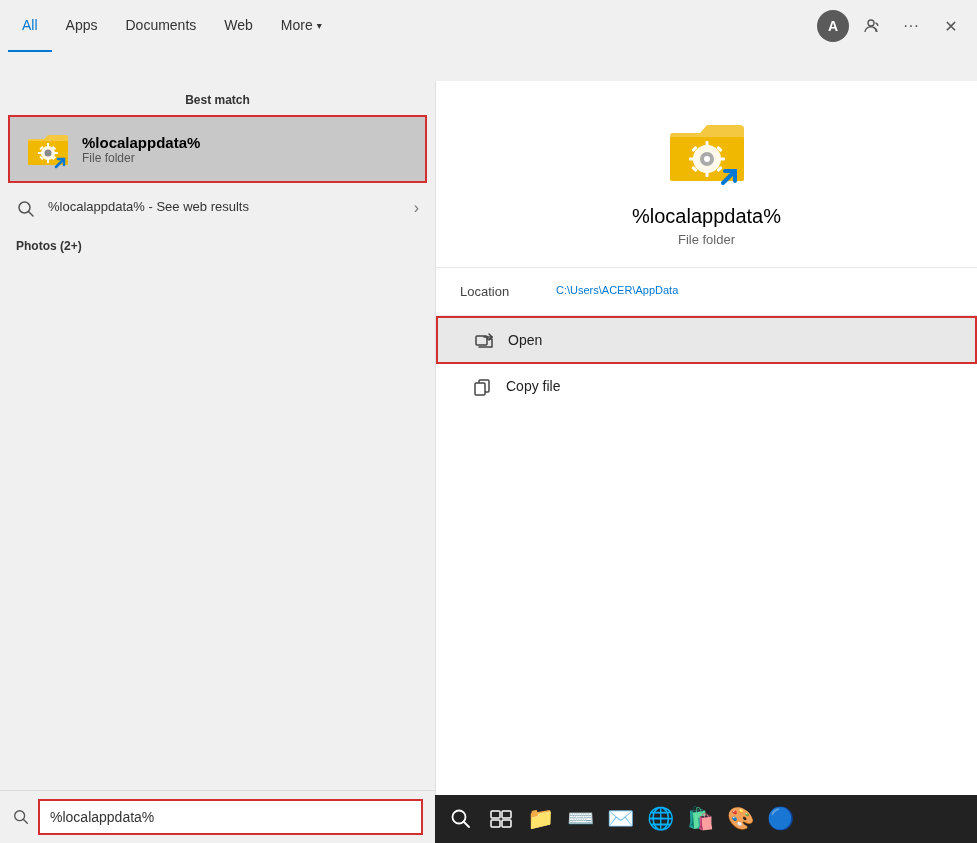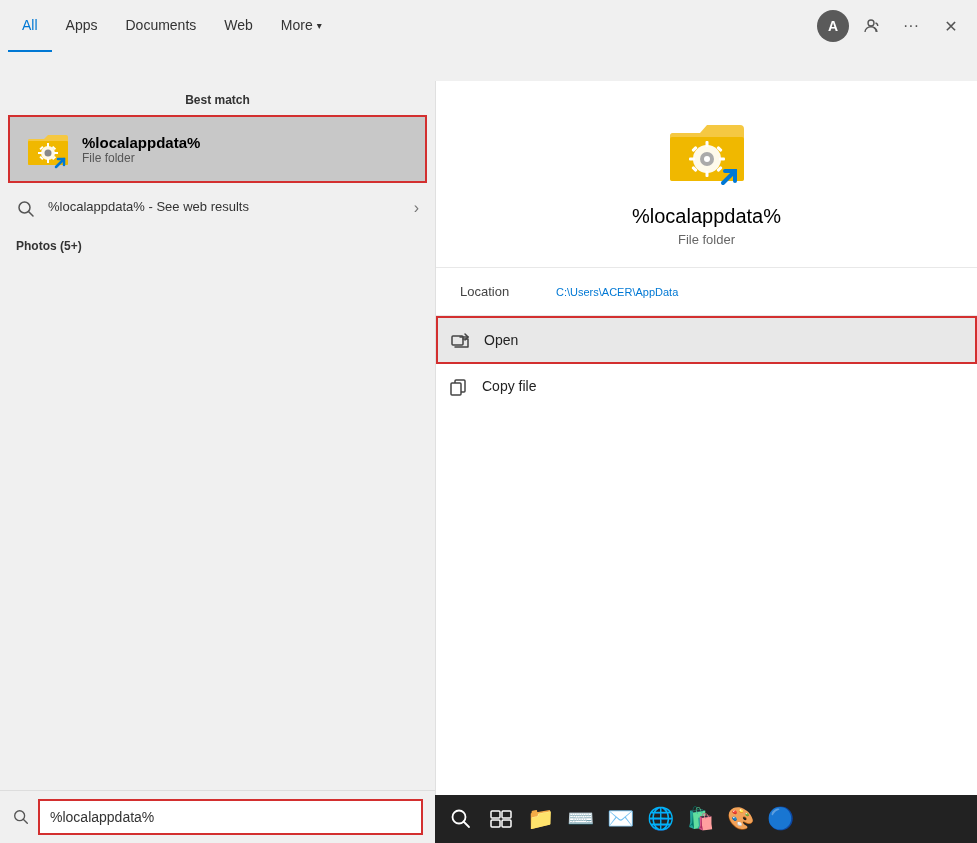--- a/index.html
+++ b/index.html
@@ -255,21 +255,21 @@
 
     .detail-type {
       font-size: 13px;
       color: #666;
     }
 
     .detail-info {
       padding: 16px 24px;
       border-bottom: 1px solid #e8e8e8;
       display: flex;
-      align-items: center;
+      align-items: flex-start;
       gap: 16px;
     }
 
     .detail-info-label {
       font-size: 13px;
       color: #444;
       width: 80px;
       flex-shrink: 0;
     }
 
@@ -282,21 +282,21 @@
 
     
     .action-list {
       display: flex;
       flex-direction: column;
     }
 
     .action-item {
       display: flex;
       align-items: center;
-      padding: 12px 12px;
+      padding: 12px 36px;
       cursor: pointer;
       gap: 14px;
       background: transparent;
     }
 
     .action-item.highlighted {
       background: #e8e8e8;
       border: 2px solid #d32f2f;
     }
 
@@ -430,21 +430,21 @@
             <line x1="12.5" y1="12.5" x2="17" y2="17" stroke="#555" stroke-width="1.5" stroke-linecap="round"></line>
           </svg>
           <span class="web-search-text">
             <span>%localappdata%</span>&nbsp;<span>- See web results</span>
           </span>
           <span class="chevron-right">›</span>
         </div>
       </div>
 
       <div class="photos-section">
-        <div class="photos-label">Photos (5+)</div>
+        <div class="photos-label">Photos (2+)</div>
       </div>
 
       <div style="flex:1;"></div>
 
       <div class="search-bar-container">
         <svg class="search-icon-sm" width="18" height="18" viewBox="0 0 20 20" fill="none">
           <circle cx="8.5" cy="8.5" r="5.5" stroke="#555" stroke-width="1.5"></circle>
           <line x1="12.5" y1="12.5" x2="17" y2="17" stroke="#555" stroke-width="1.5" stroke-linecap="round"></line>
         </svg>
         <input type="text" class="search-input" value="%localappdata%" style="">

